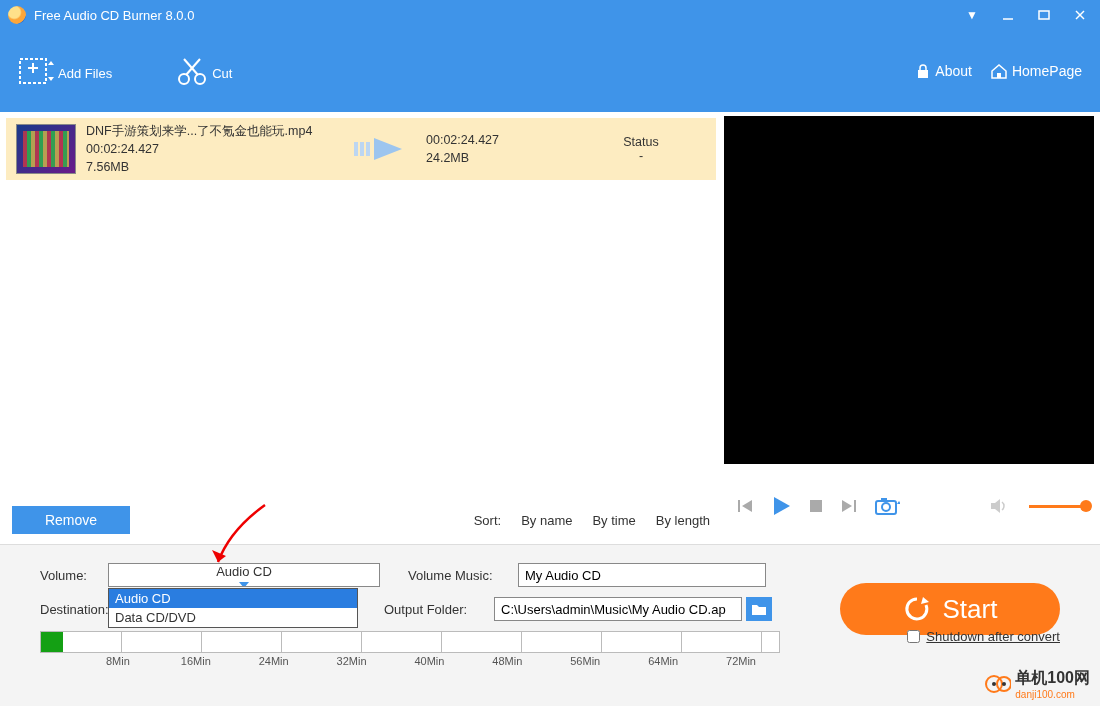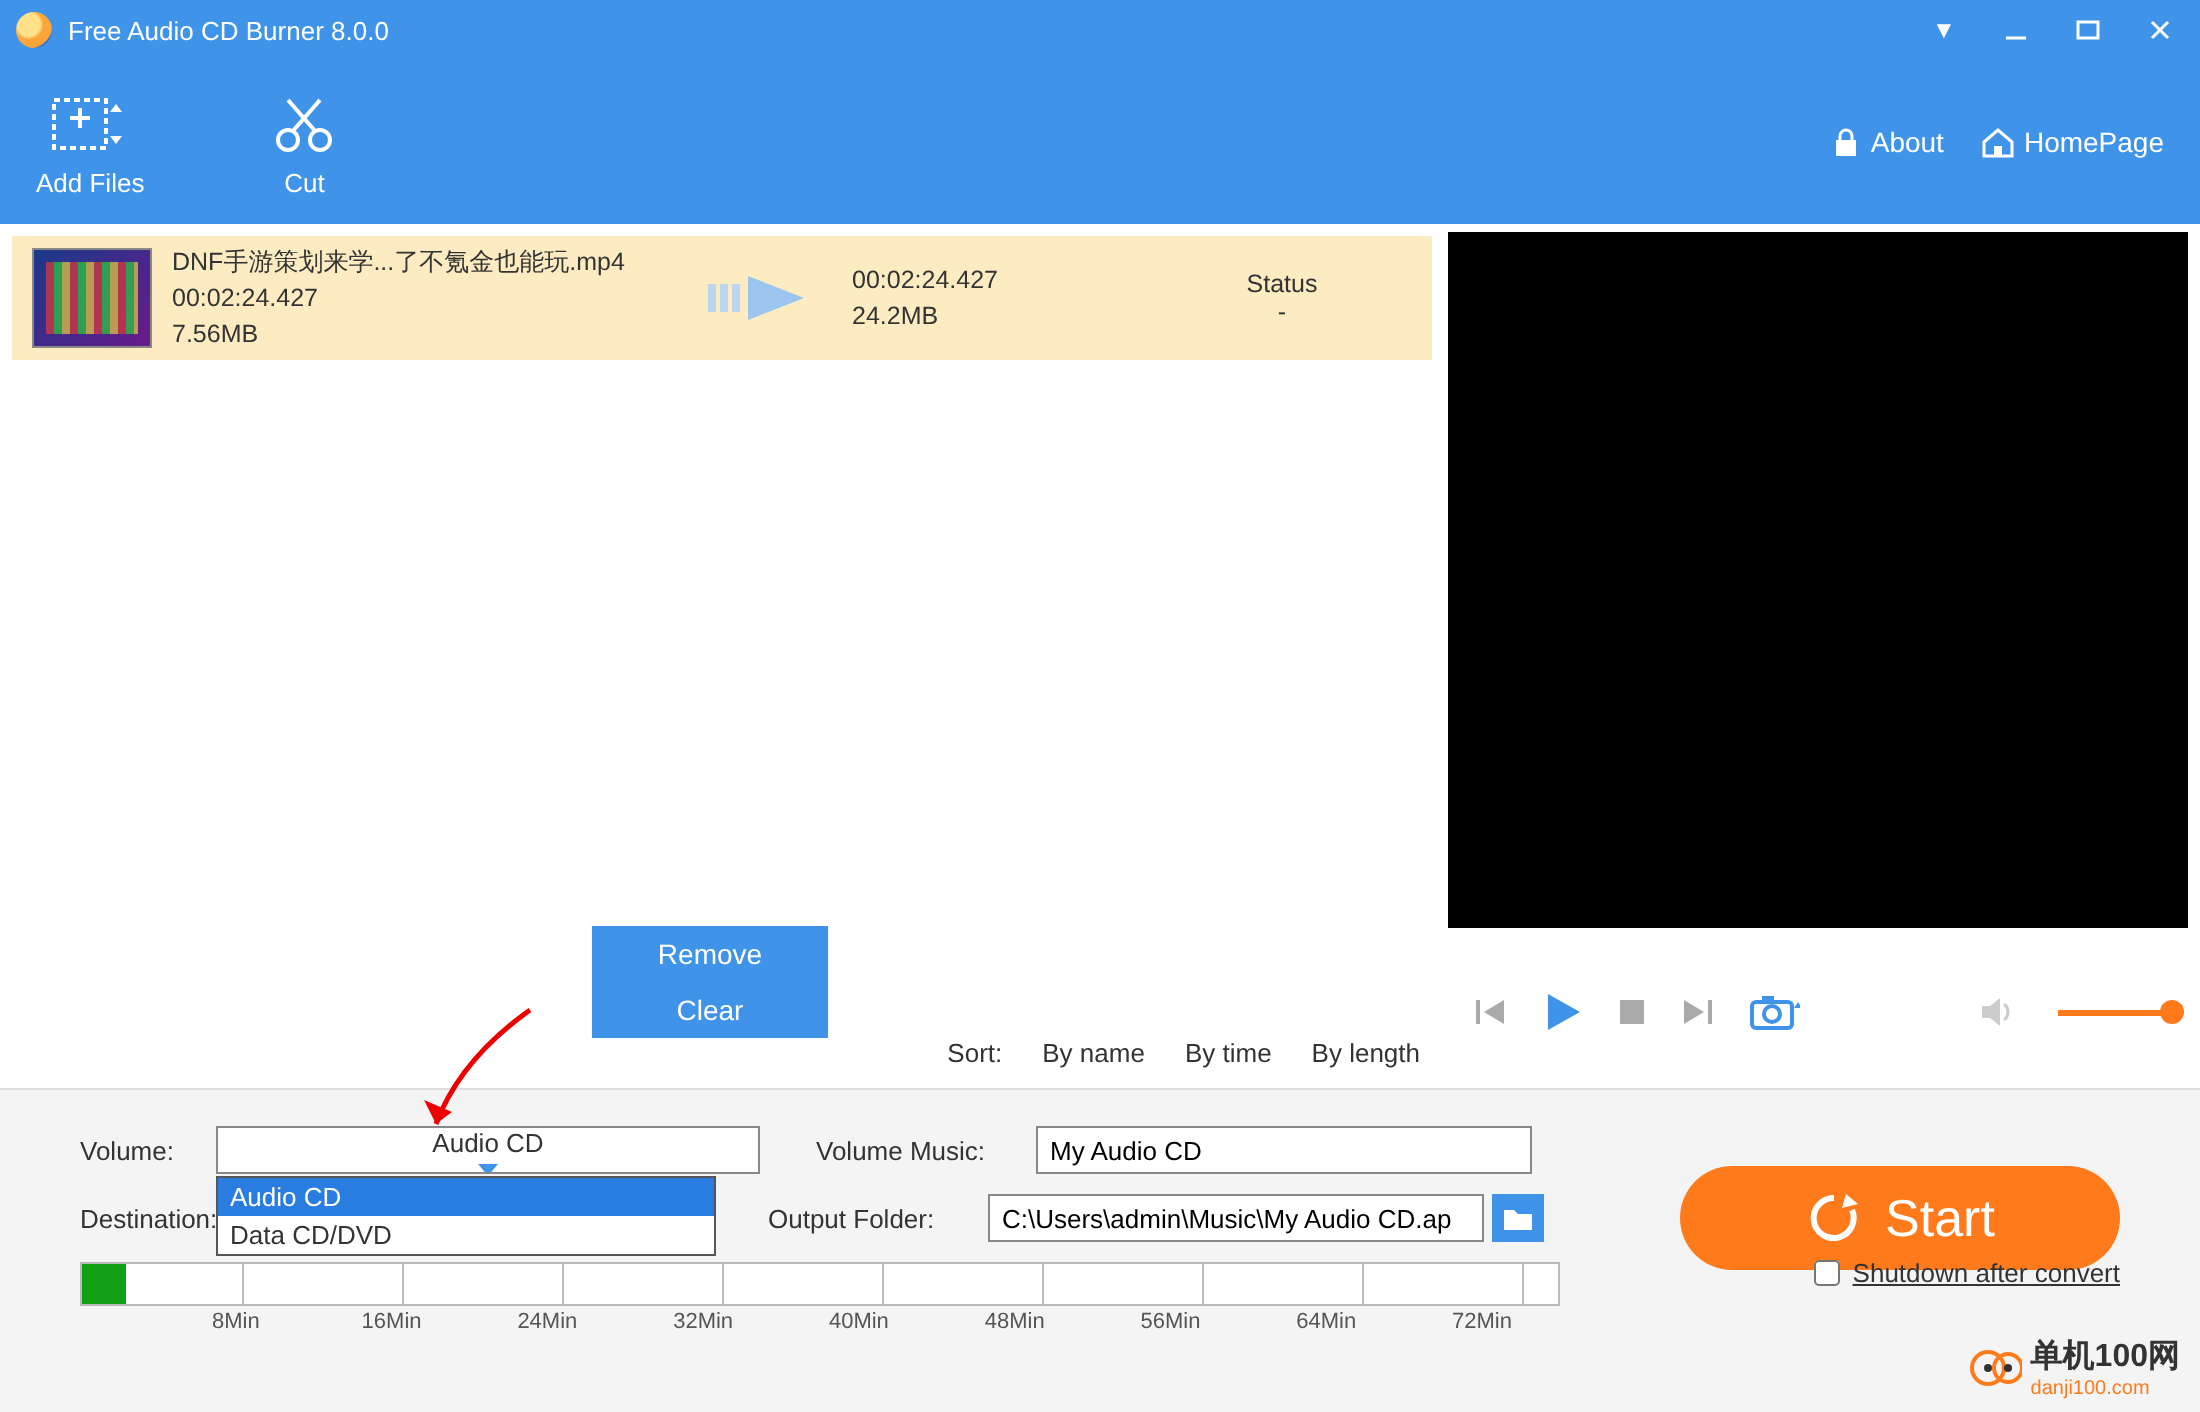--- a/index.html
+++ b/index.html
@@ -5,38 +5,38 @@
 * { margin: 0; padding: 0; box-sizing: border-box; font-family: "Microsoft YaHei", Arial, sans-serif; }
 body { width: 1100px; height: 706px; background: #fff; overflow: hidden; position: relative; }
 
 .titlebar { height: 30px; background: #3f94e9; color: #fff; display: flex; align-items: center; padding: 0 8px; font-size: 13px; }
 .titlebar .title-icon { width: 18px; height: 18px; border-radius: 50%; background: radial-gradient(circle at 35% 35%, #ffe18a 0 35%, #fca63a 45% 70%, #2a6dd0 75% 100%); margin-right: 8px; }
 .titlebar .spacer { flex: 1; }
 .titlebar .win-btn { width: 24px; height: 24px; margin-left: 12px; display: flex; align-items: center; justify-content: center; cursor: pointer; }
 .titlebar .chev { font-size: 12px; }
 
 .toolbar { height: 82px; background: #3f94e9; color: #fff; display: flex; align-items: center; padding: 0 18px; }
-.tool-item { display: flex; flex-direction: column; align-items: center; margin-right: 60px; cursor: pointer; }
+.tool-item { display: flex; flex-direction: row; align-items: center; margin-right: 60px; cursor: pointer; }
 .tool-item .icon { width: 40px; height: 36px; display: flex; align-items: center; justify-content: center; }
 .tool-item .lbl { font-size: 13px; margin-top: 4px; }
 .toolbar .spacer { flex: 1; }
 .top-link { display: flex; align-items: center; margin-left: 18px; font-size: 14px; cursor: pointer; }
 .top-link svg, .top-link .ic { margin-right: 4px; }
 
 .content { display: flex; height: 432px; }
 .list-pane { width: 722px; background: #fff; display: flex; flex-direction: column; }
 .file-row { display: flex; align-items: center; background: #fdecc1; height: 62px; padding: 21px 10px; margin: 6px 6px 0 6px; font-size: 12.5px; color: #333; }
 .thumb { width: 60px; height: 50px; background: linear-gradient(135deg,#1a3a8a,#6a1a8a); position: relative; border: 1px solid #888; }
 .thumb::before { content:""; position:absolute; inset:6px; background: repeating-linear-gradient(90deg,#e03a3a 0 4px,#2ad03a 4px 8px,#ead03a 8px 12px); opacity:.7; }
 .file-meta { margin-left: 10px; width: 250px; line-height: 18px; }
 .arrow-block { width: 90px; display:flex; align-items:center; justify-content:center; }
 .out-meta { width: 150px; line-height: 18px; }
 .status-col { flex:1; text-align:center; }
 
-.list-bottom { margin-top: auto; padding: 0 12px 10px 12px; display: flex; align-items: center; font-size: 13px; color: #333; flex-direction: column; }
+.list-bottom { margin-top: auto; padding: 0 12px 10px 12px; display: flex; align-items: center; font-size: 13px; color: #333; }
 .btn-blue { background: #3f94e9; color: #fff; border: none; width: 118px; height: 28px; font-size: 14px; margin-right: 12px; cursor: pointer; }
 .sort-group { margin-left: auto; display: flex; align-items: center; gap: 20px; }
 .sort-group span { cursor: pointer; }
 
 .preview-pane { flex: 1; background: #fff; }
 .video-box { height: 348px; margin: 4px 6px 0 2px; background: #000; }
 .player-controls { height: 40px; display: flex; align-items: center; padding: 0 14px; gap: 16px; color: #888; margin-top: 22px; }
 .pc-btn { cursor: pointer; display:flex; align-items:center; }
 .vol-slider { flex:1; height: 3px; background:#ff7a1a; position:relative; margin-left:6px; max-width:100px; }
 .vol-slider::after { content:""; position:absolute; right:-6px; top:-5px; width:12px; height:12px; background:#ff7a1a; border-radius:50%; }
@@ -160,21 +160,20 @@
         <div>24.2MB</div>
       </div>
       <div class="status-col">
         <div>Status</div>
         <div>-</div>
       </div>
     </div>
 
     <div class="list-bottom">
       <button class="btn-blue">Remove</button>
-      <button class="btn-blue">Clear</button>
       <div class="sort-group">
         <span>Sort:</span>
         <span>By name</span>
         <span>By time</span>
         <span>By length</span>
       </div>
     </div>
   </div>
 
   <div class="preview-pane">

